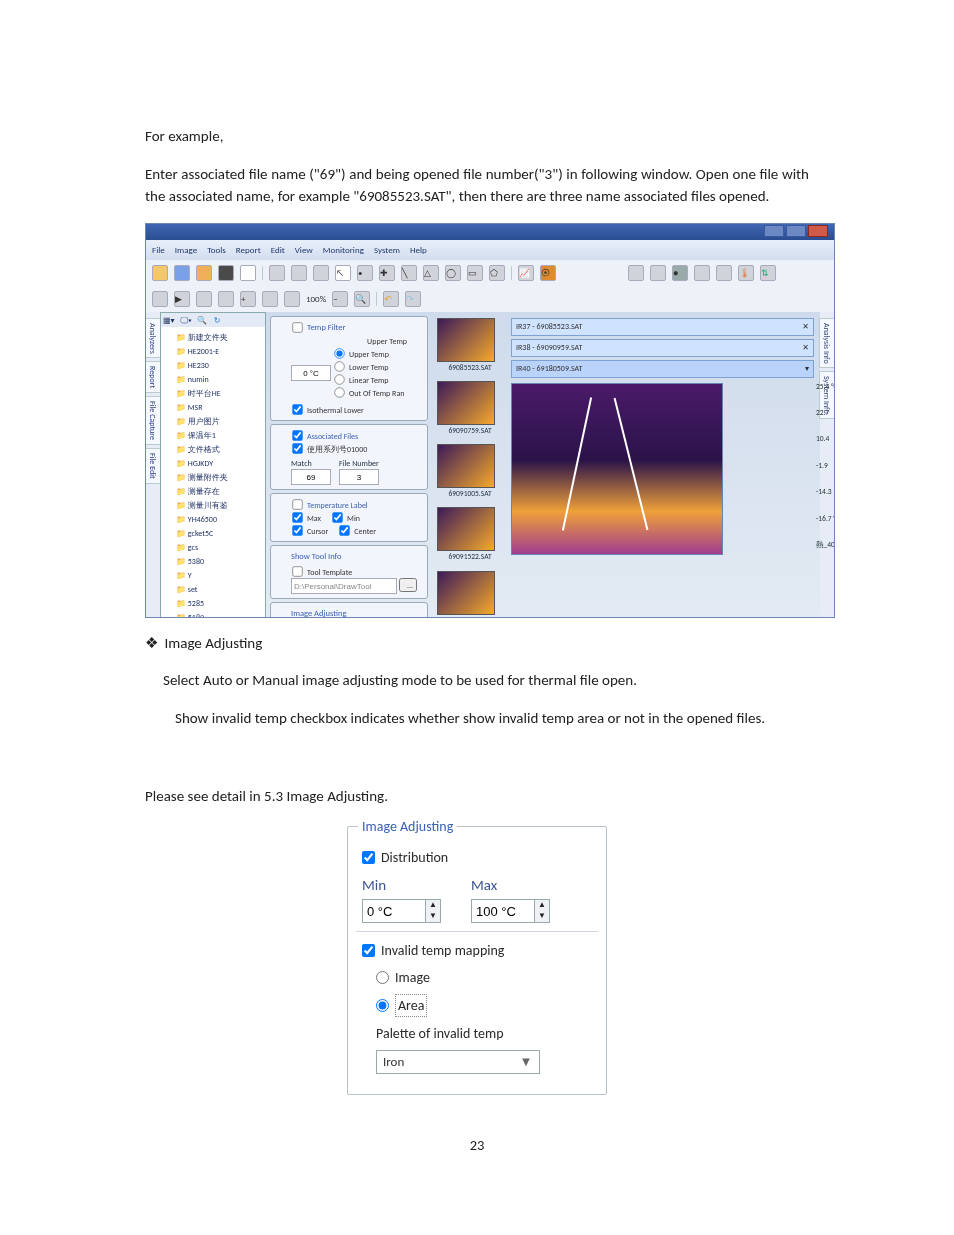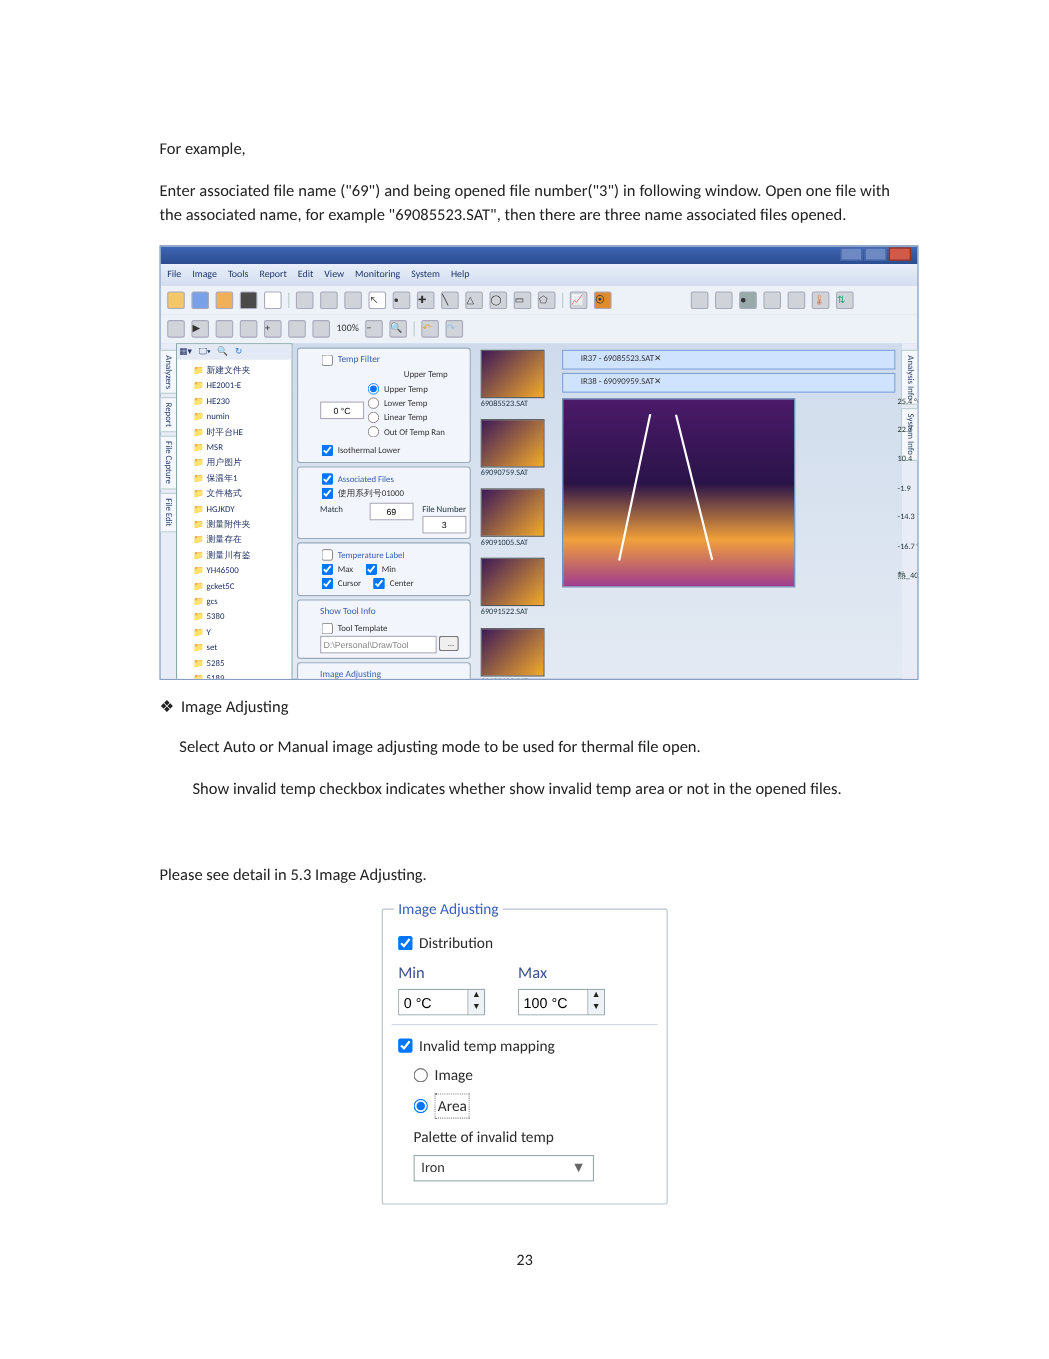--- a/index.html
+++ b/index.html
@@ -82,31 +82,31 @@
     display:flex; flex-direction:column; gap:3px;
     font-size:8px; color:#234;
   }
   .group { border:1px solid #9ab; border-radius:3px; padding:4px 20px; background:#f2f5fb; }
   .group-title { color:#3b62b5; font-size:8.5px; margin:0 0 2px 0;}
   .cb { display:flex; gap:3px; align-items:center; font-size:8px; color:#333; }
   .cb input { margin:0; transform:scale(.8);}
   .mini-input { width:34px; height:12px; font-size:8px; text-align:center; border:1px solid #aab; background:#fff;}
   .thumbPane { width:66px; margin-left:3px; display:flex; flex-direction:column; gap:8px; padding:6px 2px; overflow:hidden;}
   .thumb { width:56px; height:42px; background:linear-gradient(135deg,#3d1a59,#f4aa2b); border:1px solid #555;}
-  .thumbCap { font-size:7.5px; color:#234;}
+  .thumbCap { font-size:7.5px; text-align:center; color:#234;}
   .rightArea {
     flex:1; position:relative; padding:6px 6px; display:flex; flex-direction:column; gap:3px;
   }
   .rightTabs {
     width:14px; background:#e7ecf6;
     display:flex; flex-direction:column; gap:3px; padding-top:6px;
     font-size:8px; color:#2a3f70; align-items:center;
   }
   .rightTabs div { writing-mode: vertical-rl; padding:4px 1px; background:#f5f8fe; border:1px solid #bcc; }
-  .docBar { background:#cfe3ff; border:1px solid #7ea2d6; height:14px; font-size:8px; padding:1px 16px; display:flex; }
+  .docBar { background:#cfe3ff; border:1px solid #7ea2d6; height:14px; font-size:8px; padding:1px 4px; display:flex; justify-content:space-between;}
   .bigThermal {
     width:210px; height:170px; border:1px solid #6785b4; margin-top:2px;
     background: linear-gradient(180deg,#4b1a69 0%, #2a1349 45%, #f0a03a 75%, #9f3c8f 100%);
     position:relative;
   }
   .bigThermal .lines { position:absolute; inset:12px 20px 22px 10px; }
   .bigThermal .lines::before, .bigThermal .lines::after {
     content:""; position:absolute; width:2px; background:#fff;
   }
   .bigThermal .lines::before { left:30%; top:0; bottom:0; transform:rotate(12deg);}
@@ -309,21 +309,21 @@
         <div class="group">
           <div class="cb">
               <input type="checkbox" checked="" style="">
               <span style="color:#3b62b5;">Associated Files</span>
             </div>
           <div class="cb">
               <input type="checkbox" checked="" style="">
               <span>使用系列号01000</span>
             </div>
           <div style="display:flex;gap:8px;margin-top:2px;">
-            <div style="display:flex;flex-direction:row;gap:24px;">
+            <div style="display:flex;flex-direction:column;">
               <span>Match</span>
               <input class="mini-input" value="69" style="">
             </div>
             <div style="display:flex;flex-direction:column;">
               <span>File Number</span>
               <input class="mini-input" value="3" style="">
             </div>
           </div>
         </div>
 
@@ -397,20 +397,24 @@
 
       <div class="rightArea">
         <div class="docBar">
             <span>IR37 - 69085523.SAT</span>
             <span>✕</span>
           </div>
         <div class="docBar">
             <span>IR38 - 69090959.SAT</span>
             <span>✕</span>
           </div>
+        <div class="docBar" style="background:#b9d3fa;">
+            <span>IR40 - 69180509.SAT</span>
+            <span>▾</span>
+          </div>
         <div style="position:relative;display:flex;">
           <div class="bigThermal">
             <div class="lines"></div>
           </div>
           <div class="tempScale">
             <span>25.4 °C</span>
             <span>22.7</span>
             <span>10.4</span>
             <span>-1.9</span>
             <span>-14.3</span>

